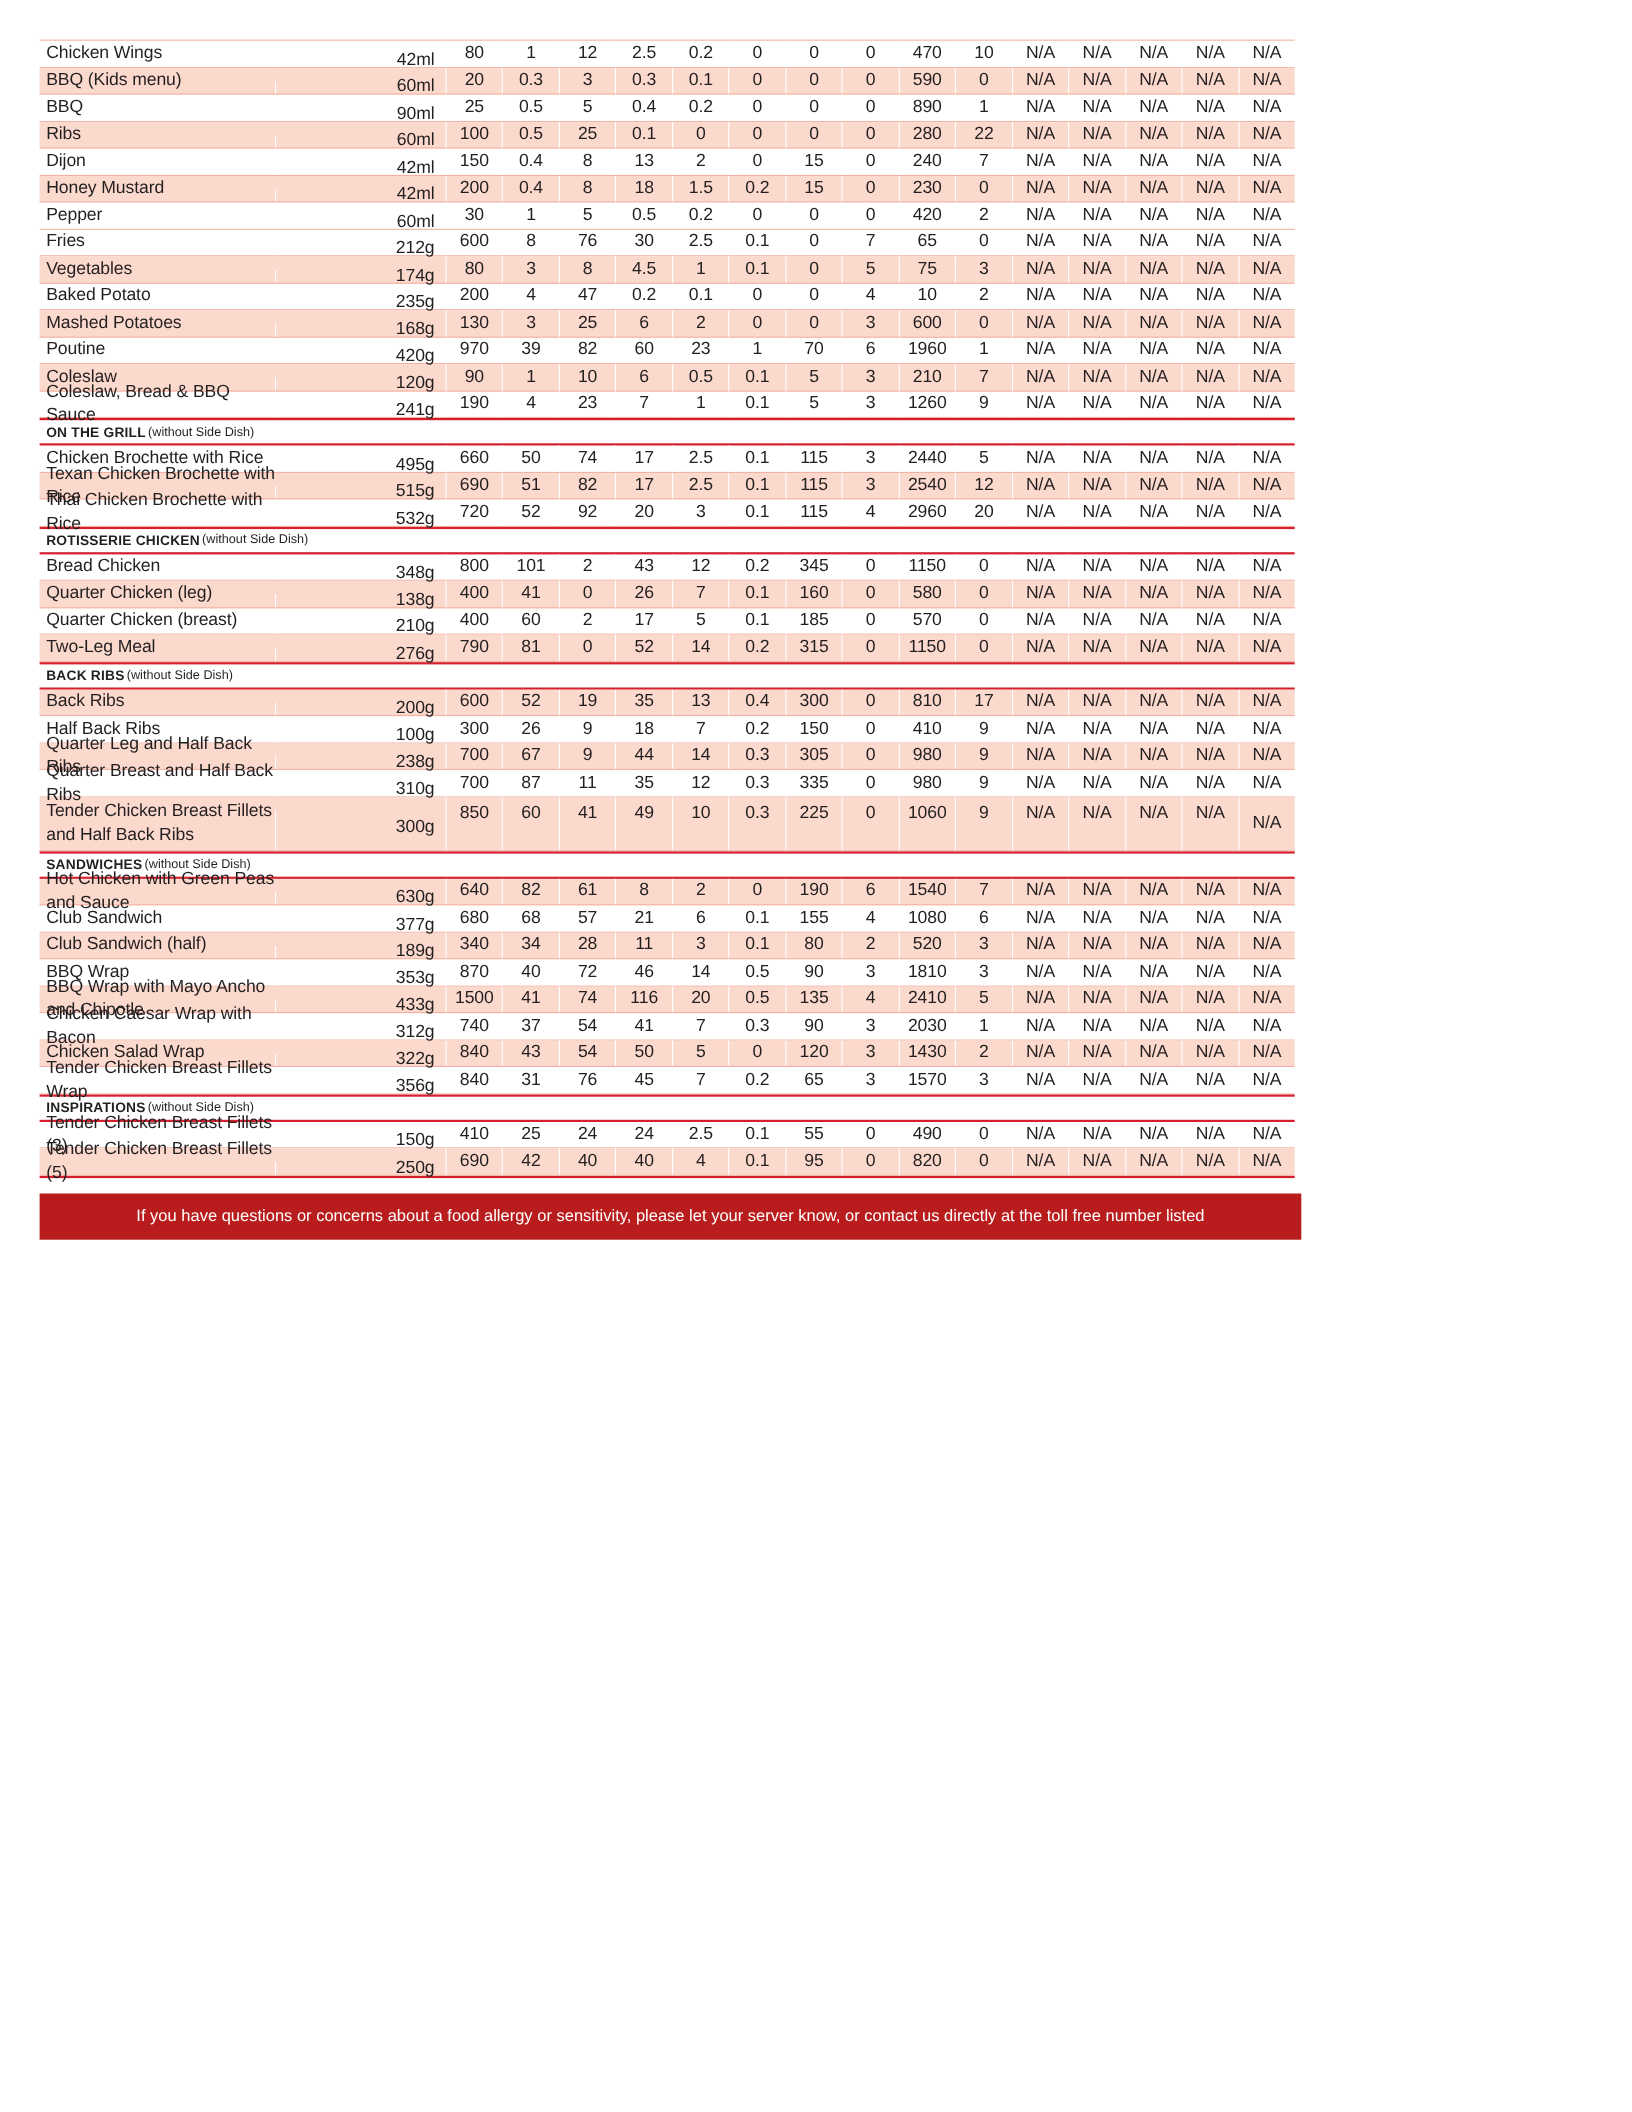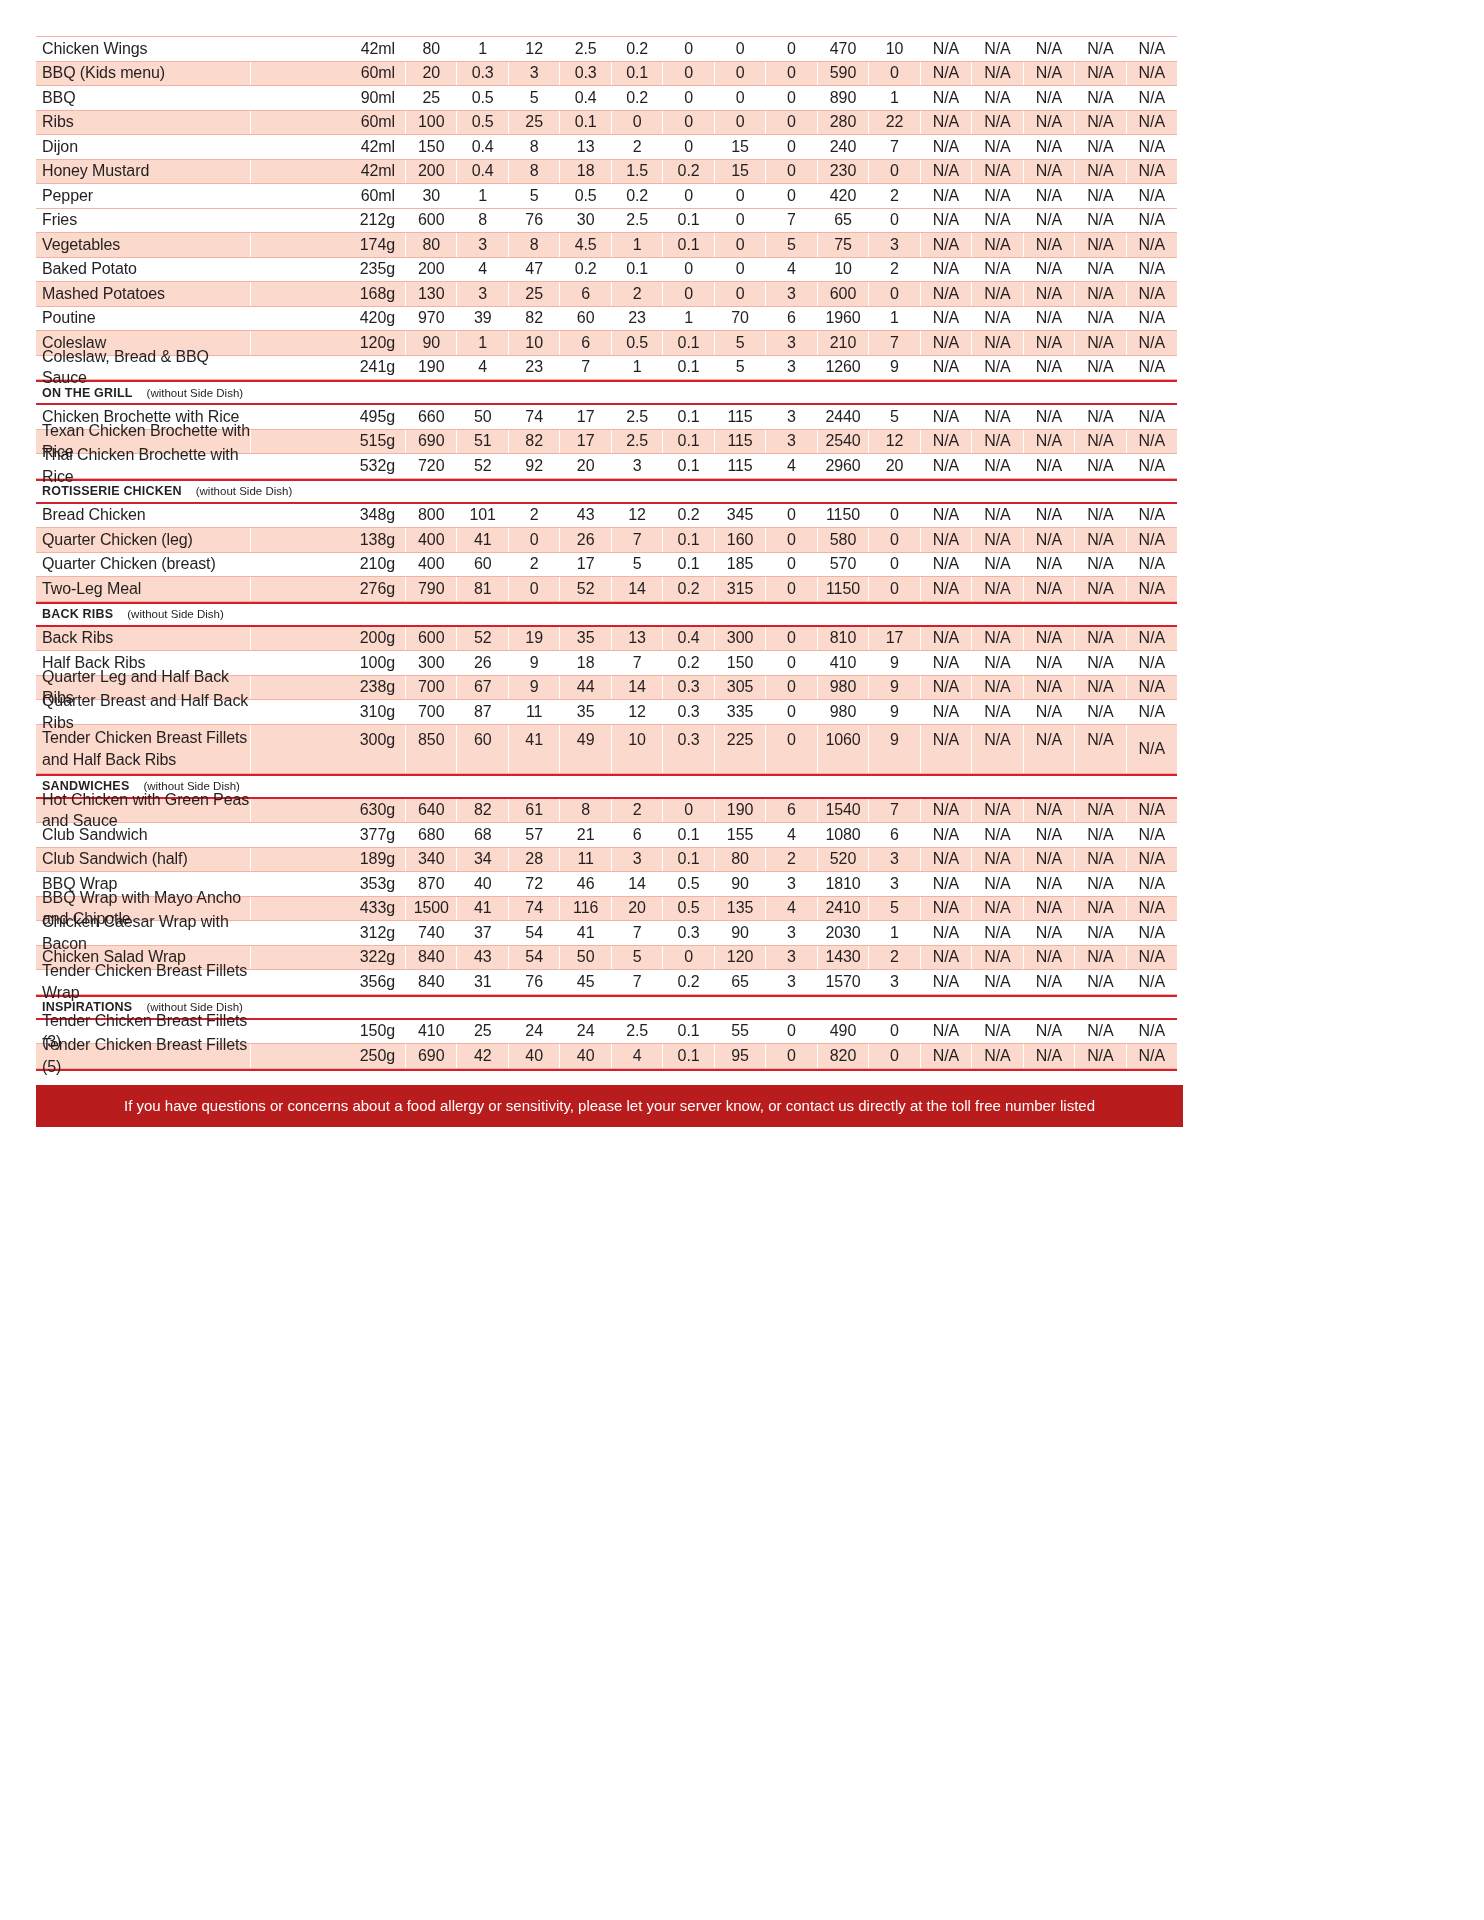--- a/index.html
+++ b/index.html
@@ -35,20 +35,21 @@
   }
   .c-serv {
     width: 155px;
     text-align: center;
     padding-right: 10px;
     border-left: 1px solid #ffffff;
     align-self: stretch;
     display: flex;
     align-items: center;
     justify-content: flex-end;
+    margin-top: 12px;
   }
   .c-val {
     flex: 1;
     border-left: 1px solid #ffffff;
     align-self: stretch;
     display: flex;
     align-items: center;
     justify-content: center;
   }
   .row.tall .c-val, .row.tall .c-serv { align-items: flex-start; padding-top: 6px; }
@@ -63,21 +64,21 @@
     padding-left: 6px;
   }
   .hrow .title {
     font-size: 12.5px;
     font-weight: 700;
     letter-spacing: 0.2px;
   }
   .hrow .suffix {
     font-size: 11.5px;
     font-weight: 400;
-    margin-left: 14px;
+    margin-left: 2px;
   }
   .banner {
     width: 1147px;
     margin: 14px 0 0 36px;
     background: #b91c1c;
     color: #ffffff;
     text-align: center;
     font-size: 15px;
     line-height: 23.5px;
     padding: 9px 12px 10px 12px;

